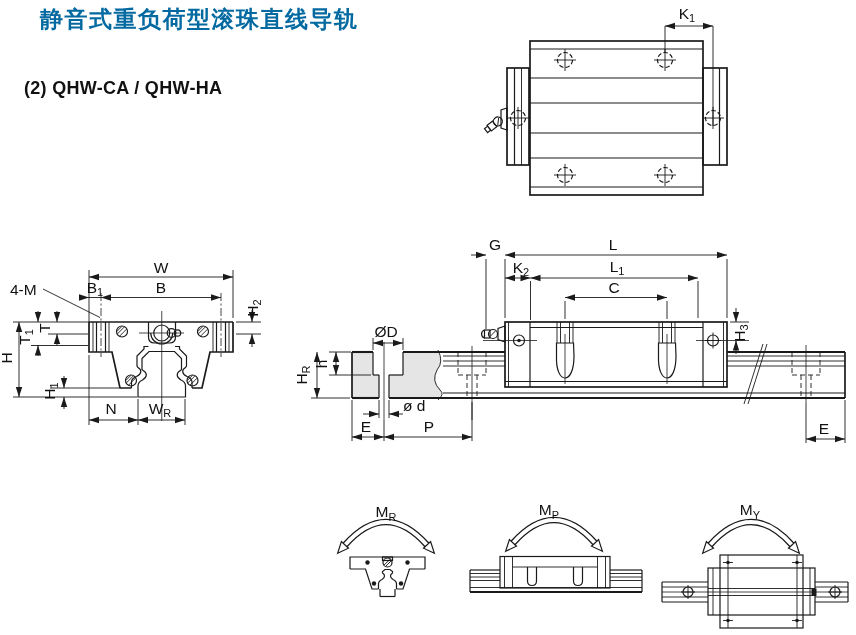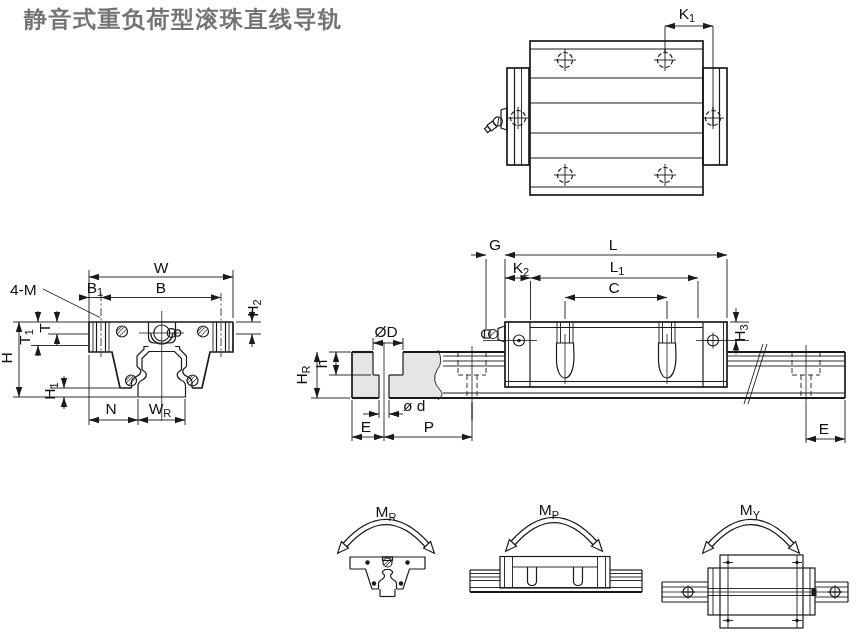--- a/index.html
+++ b/index.html
@@ -1,17 +1,17 @@
 <!DOCTYPE html>
 <html><head>
 <meta charset="utf-8">
 <style>
   html,body{margin:0;padding:0;background:#fff;}
   .page{position:relative;width:856px;height:635px;background:#fff;overflow:hidden;font-family:"Liberation Sans",sans-serif;}
-  .title{position:absolute;left:24px;top:4px;font-size:23px;font-weight:700;color:#737373;letter-spacing:1.5px;margin:0;}
+  .title{position:absolute;left:40px;top:4px;font-size:23px;font-weight:700;color:#0369a1;letter-spacing:1.5px;margin:0;}
   .subtitle{position:absolute;left:24px;top:78px;font-size:18px;font-weight:700;color:#111;letter-spacing:0.3px;margin:0;}
   svg{position:absolute;left:0;top:0;}
   svg *{vector-effect:none;}
   .o2{stroke:#1a1a1a;stroke-width:2.1;fill:none;}
   .o17{stroke:#1a1a1a;stroke-width:1.7;fill:none;}
   .o12{stroke:#1a1a1a;stroke-width:1.2;fill:none;}
   .t{stroke:#1a1a1a;stroke-width:0.9;fill:none;}
   .c{stroke:#1a1a1a;stroke-width:0.8;fill:none;}
   .dsh{stroke-dasharray:5 3;}
   .ddot{stroke-dasharray:8 2.5 2 2.5;}
@@ -23,20 +23,21 @@
   .blk{fill:#1a1a1a;stroke:none;}
   .arcband1{stroke:#1a1a1a;stroke-width:6.5;fill:none;}
   .arcband2{stroke:#fff;stroke-width:4;fill:none;}
   .arch{fill:#fff;stroke:#1a1a1a;stroke-width:1.2;}
 </style>
 </head>
 <body>
 
 <div class="page">
   <h1 class="title">静音式重负荷型滚珠直线导轨</h1>
+  <h2 class="subtitle">(2) QHW-CA / QHW-HA</h2>
 
   <svg width="856" height="635" viewBox="0 0 856 635">
     <defs>
       <path id="ah" d="M0,0 L-10,3.2 L-10,-3.2 Z"></path>
       <g id="bolthole">
         <circle r="7.5" class="o12" stroke-dasharray="4.5 2.2"></circle>
         <line x1="-11" x2="11" y1="0" y2="0" class="t"></line>
         <line x1="0" x2="0" y1="-11" y2="11" class="t"></line>
       </g>
       <g id="hatchdot">

